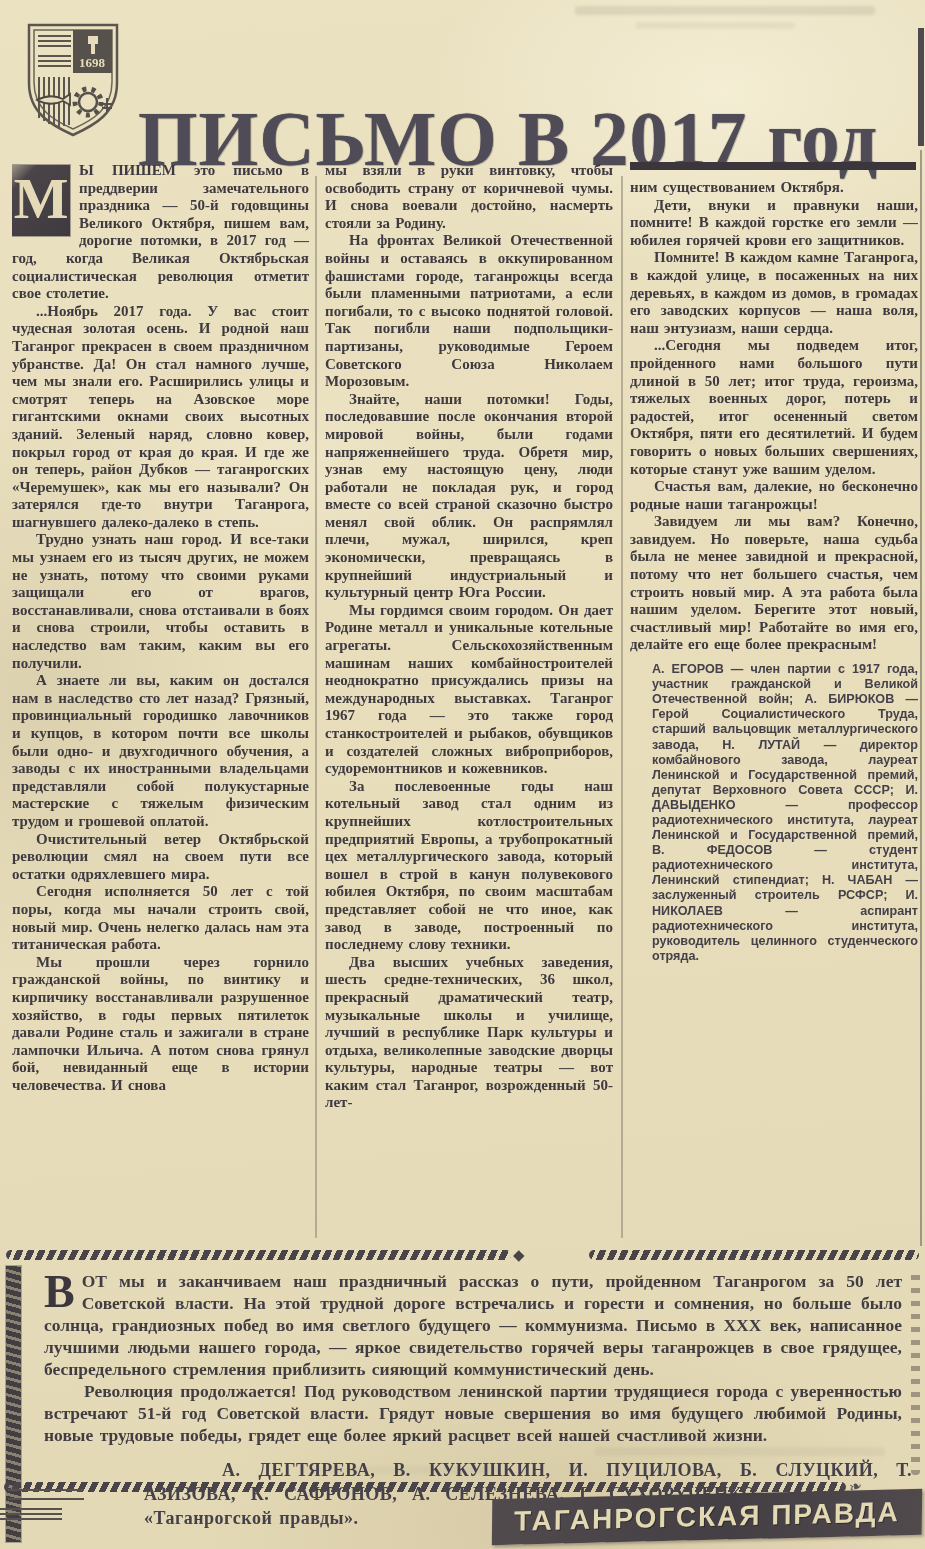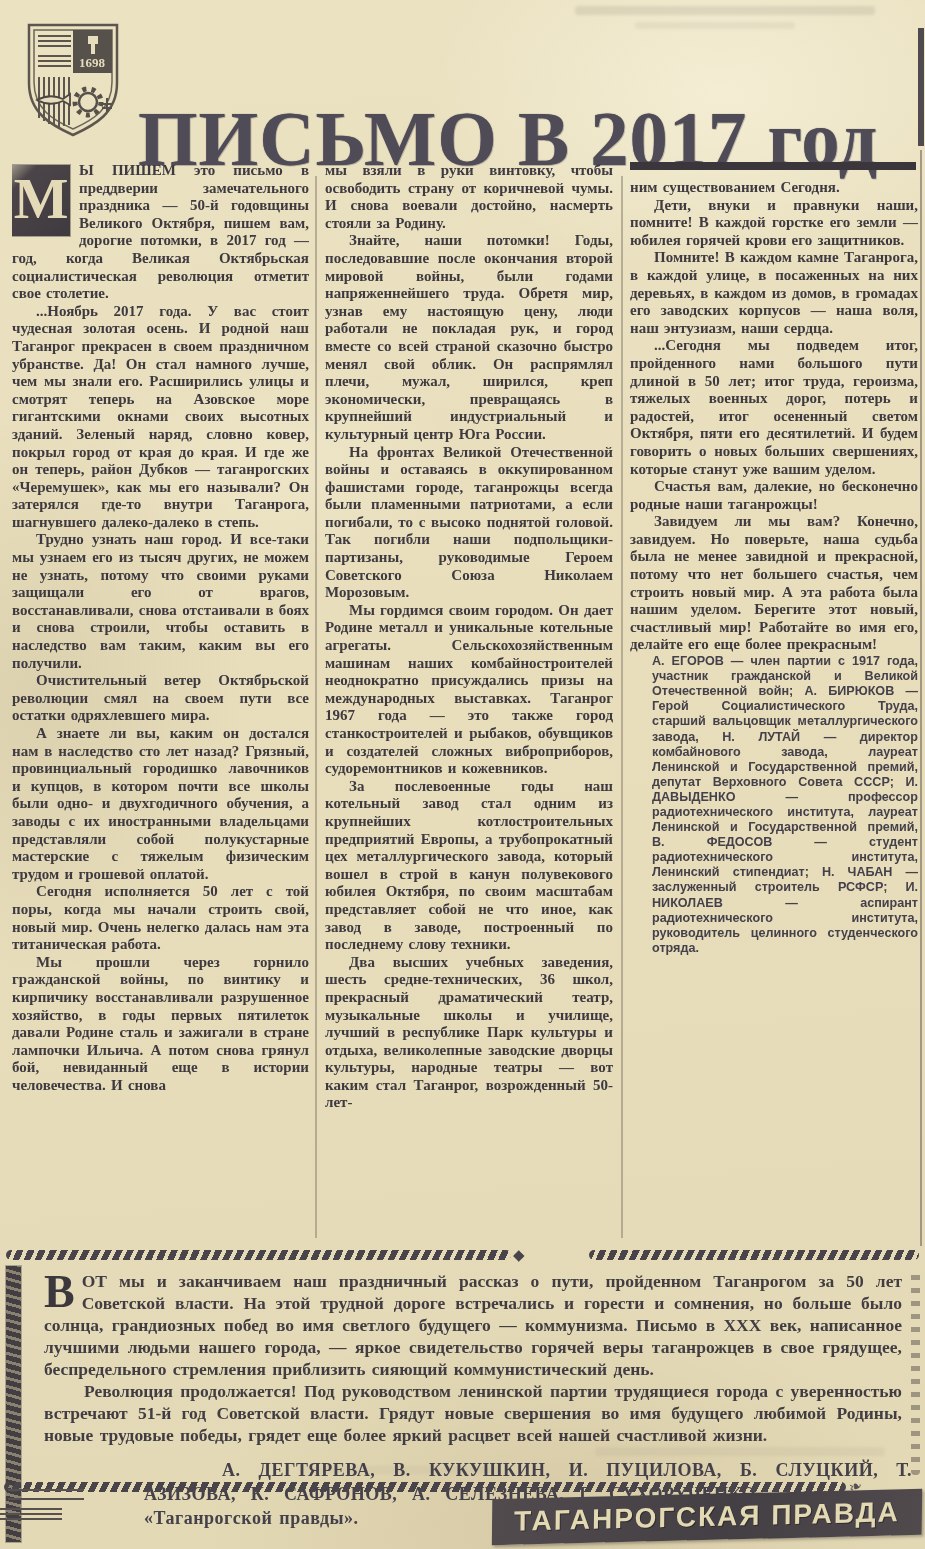--- a/index.html
+++ b/index.html
@@ -38,21 +38,21 @@
   .colsep{position:absolute;top:176px;width:2px;height:1062px;background:#8d8473;opacity:.55;}
   .sep1{left:315px;} .sep2{left:621px;}
   .dropblock{
     float:left;width:58px;height:71px;margin:3px 9px 2px 0;
     background:linear-gradient(135deg,#56505380 0%,#4b4549 20%,#3f3a3f 100%);
     color:#e4dab8;font-size:58px;line-height:68px;font-weight:700;text-align:center;text-indent:0;
     box-shadow:0 0 0 1px rgba(60,54,60,.4);
   }
   .bar-top{height:8px;background:#3a363c;margin:0 2px 9px 0;}
   .signatories{
-    padding-left:22px;
+    margin-top:8px;padding-left:22px;
     font-family:"Liberation Sans","DejaVu Sans",sans-serif;
     font-size:12.6px;line-height:15.1px;font-weight:700;color:#45414a;
     text-align:justify;word-spacing:2px;
   }
 
   
   .chain{height:10px;border-radius:6px;
     background:repeating-linear-gradient(115deg,#49444a 0px,#49444a 6px,rgba(73,68,74,0) 6px,rgba(73,68,74,0) 10px);}
   .divider-top{position:absolute;left:6px;top:1250px;width:913px;display:flex;align-items:center;}
   .divider-top .seg-l{width:505px;}
@@ -152,38 +152,38 @@
   <div class="head-rule-right"></div>
   <div class="edge-rule-right"></div>
 
   <div class="colsep sep1"></div>
   <div class="colsep sep2"></div>
 
   <div class="col col1">
     <p class="nofirst"><span class="dropblock">М</span><span>Ы ПИШЕМ это письмо в преддверии замечательного праздника — 50-й годовщины Великого Октября, пишем вам, дорогие потомки, в 2017 год — год, когда Великая Октябрьская социалистическая революция отметит свое столетие.</span></p>
     <p>...Ноябрь 2017 года. У вас стоит чудесная золотая осень. И родной наш Таганрог прекрасен в своем праздничном убранстве. Да! Он стал намного лучше, чем мы знали его. Расширились улицы и смотрят теперь на Азовское море гигантскими окнами своих высотных зданий. Зеленый наряд, словно ковер, покрыл город от края до края. И где же он теперь, район Дубков — таганрогских «Черемушек», как мы его называли? Он затерялся где-то внутри Таганрога, шагнувшего далеко-далеко в степь.</p>
     <p>Трудно узнать наш город. И все-таки мы узнаем его из тысяч других, не можем не узнать, потому что своими руками защищали его от врагов, восстанавливали, снова отстаивали в боях и снова строили, чтобы оставить в наследство вам таким, каким вы его получили.</p>
+    <p>А знаете ли вы, каким он достался нам в наследство сто лет назад? Грязный, провинциальный городишко лавочников и купцов, в котором почти все школы были одно- и двухгодичного обучения, а заводы с их иностранными владельцами представляли собой полукустарные мастерские с тяжелым физическим трудом и грошевой оплатой.</p>
     <p>Очистительный ветер Октябрьской революции смял на своем пути все остатки одряхлевшего мира.</p>
-    <p>А знаете ли вы, каким он достался нам в наследство сто лет назад? Грязный, провинциальный городишко лавочников и купцов, в котором почти все школы были одно- и двухгодичного обучения, а заводы с их иностранными владельцами представляли собой полукустарные мастерские с тяжелым физическим трудом и грошевой оплатой.</p>
     <p>Сегодня исполняется 50 лет с той поры, когда мы начали строить свой, новый мир. Очень нелегко далась нам эта титаническая работа.</p>
     <p>Мы прошли через горнило гражданской войны, по винтику и кирпичику восстанавливали разрушенное хозяйство, в годы первых пятилеток давали Родине сталь и зажигали в стране лампочки Ильича. А потом снова грянул бой, невиданный еще в истории человечества. И снова</p>
   </div>
 
   <div class="col col2">
     <p class="nofirst">мы взяли в руки винтовку, чтобы освободить страну от коричневой чумы. И снова воевали достойно, насмерть стояли за Родину.</p>
+    <p>На фронтах Великой Отечественной войны и оставаясь в оккупированном фашистами городе, таганрожцы всегда были пламенными патриотами, а если погибали, то с высоко поднятой головой. Так погибли наши подпольщики-партизаны, руководимые Героем Советского Союза Николаем Морозовым.</p>
     <p>Знайте, наши потомки! Годы, последовавшие после окончания второй мировой войны, были годами напряженнейшего труда. Обретя мир, узнав ему настоящую цену, люди работали не покладая рук, и город вместе со всей страной сказочно быстро менял свой облик. Он распрямлял плечи, мужал, ширился, креп экономически, превращаясь в крупнейший индустриальный и культурный центр Юга России.</p>
-    <p>На фронтах Великой Отечественной войны и оставаясь в оккупированном фашистами городе, таганрожцы всегда были пламенными патриотами, а если погибали, то с высоко поднятой головой. Так погибли наши подпольщики-партизаны, руководимые Героем Советского Союза Николаем Морозовым.</p>
     <p>Мы гордимся своим городом. Он дает Родине металл и уникальные котельные агрегаты. Сельскохозяйственным машинам наших комбайностроителей неоднократно присуждались призы на международных выставках. Таганрог 1967 года — это также город станкостроителей и рыбаков, обувщиков и создателей сложных виброприборов, судоремонтников и кожевников.</p>
     <p>За послевоенные годы наш котельный завод стал одним из крупнейших котлостроительных предприятий Европы, а трубопрокатный цех металлургического завода, который вошел в строй в канун полувекового юбилея Октября, по своим масштабам представляет собой не что иное, как завод в заводе, построенный по последнему слову техники.</p>
     <p>Два высших учебных заведения, шесть средне-технических, 36 школ, прекрасный драматический театр, музыкальные школы и училище, лучший в республике Парк культуры и отдыха, великолепные заводские дворцы культуры, народные театры — вот каким стал Таганрог, возрожденный 50-лет-</p>
   </div>
 
   <div class="col col3">
     <div class="bar-top"></div>
-    <p class="nofirst">ним существованием Сегодня.</p>
+    <p class="nofirst">ним существованием Октября.</p>
     <p>Дети, внуки и правнуки наши, помните! В каждой горстке его земли — юбилея горячей крови его защитников.</p>
     <p>Помните! В каждом камне Таганрога, в каждой улице, в посаженных на них деревьях, в каждом из домов, в громадах его заводских корпусов — наша воля, наш энтузиазм, наши сердца.</p>
     <p>...Сегодня мы подведем итог, пройденного нами большого пути длиной в 50 лет; итог труда, героизма, тяжелых военных дорог, потерь и радостей, итог осененный светом Октября, пяти его десятилетий. И будем говорить о новых больших свершениях, которые станут уже вашим уделом.</p>
     <p>Счастья вам, далекие, но бесконечно родные наши таганрожцы!</p>
     <p>Завидуем ли мы вам? Конечно, завидуем. Но поверьте, наша судьба была не менее завидной и прекрасной, потому что нет большего счастья, чем строить новый мир. А эта работа была нашим уделом. Берегите этот новый, счастливый мир! Работайте во имя его, делайте его еще более прекрасным!</p>
     <div class="signatories">А. ЕГОРОВ — член партии с 1917 года, участник гражданской и Великой Отечественной войн; А. БИРЮКОВ — Герой Социалистического Труда, старший вальцовщик металлургического завода, Н. ЛУТАЙ — директор комбайнового завода, лауреат Ленинской и Государственной премий, депутат Верховного Совета СССР; И. ДАВЫДЕНКО — профессор радиотехнического института, лауреат Ленинской и Государственной премий, В. ФЕДОСОВ — студент радиотехнического института, Ленинский стипендиат; Н. ЧАБАН — заслуженный строитель РСФСР; И. НИКОЛАЕВ — аспирант радиотехнического института, руководитель целинного студенческого отряда.</div>
   </div>
 
   <div class="divider-top">
     <div class="chain seg-l"></div>

